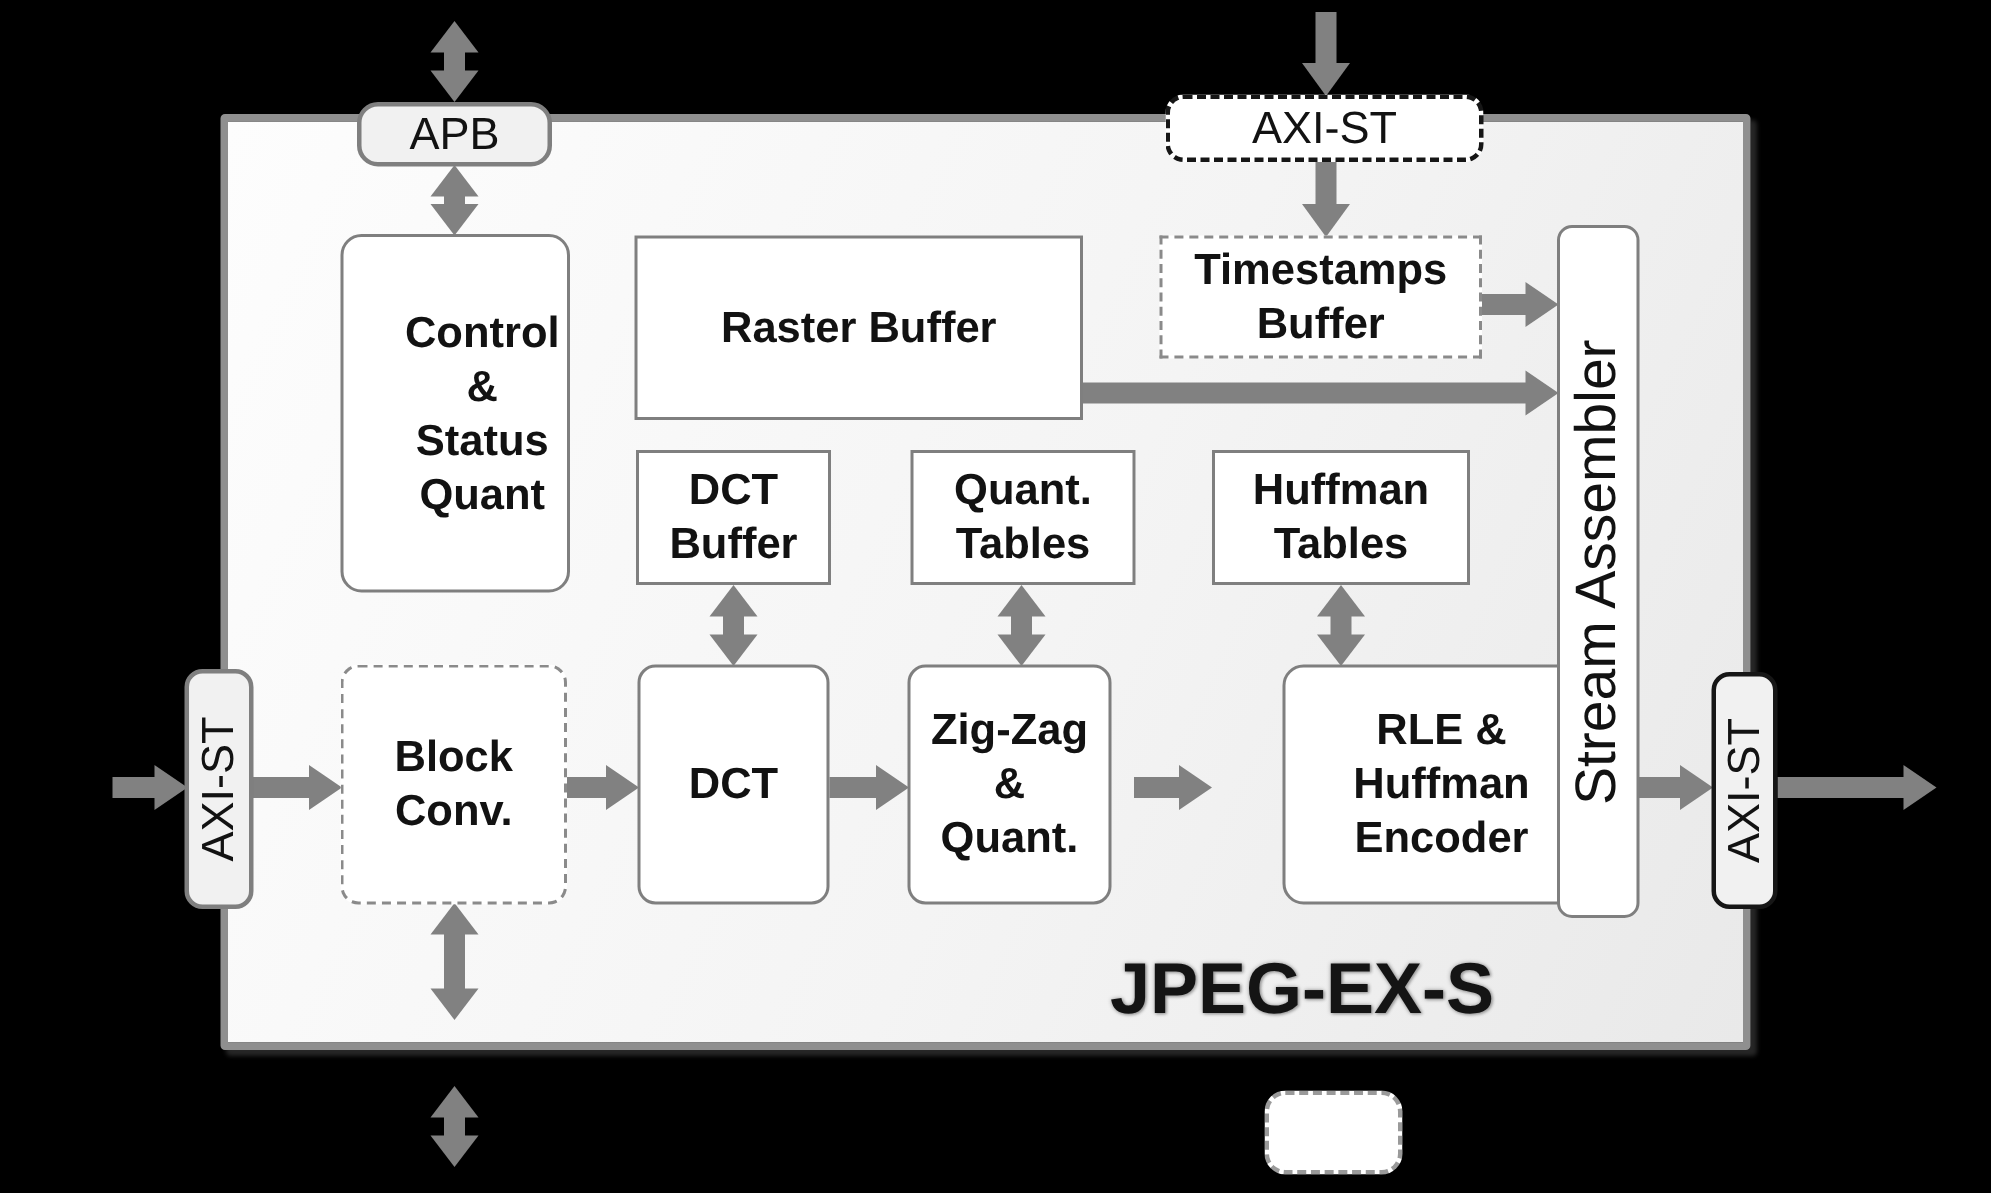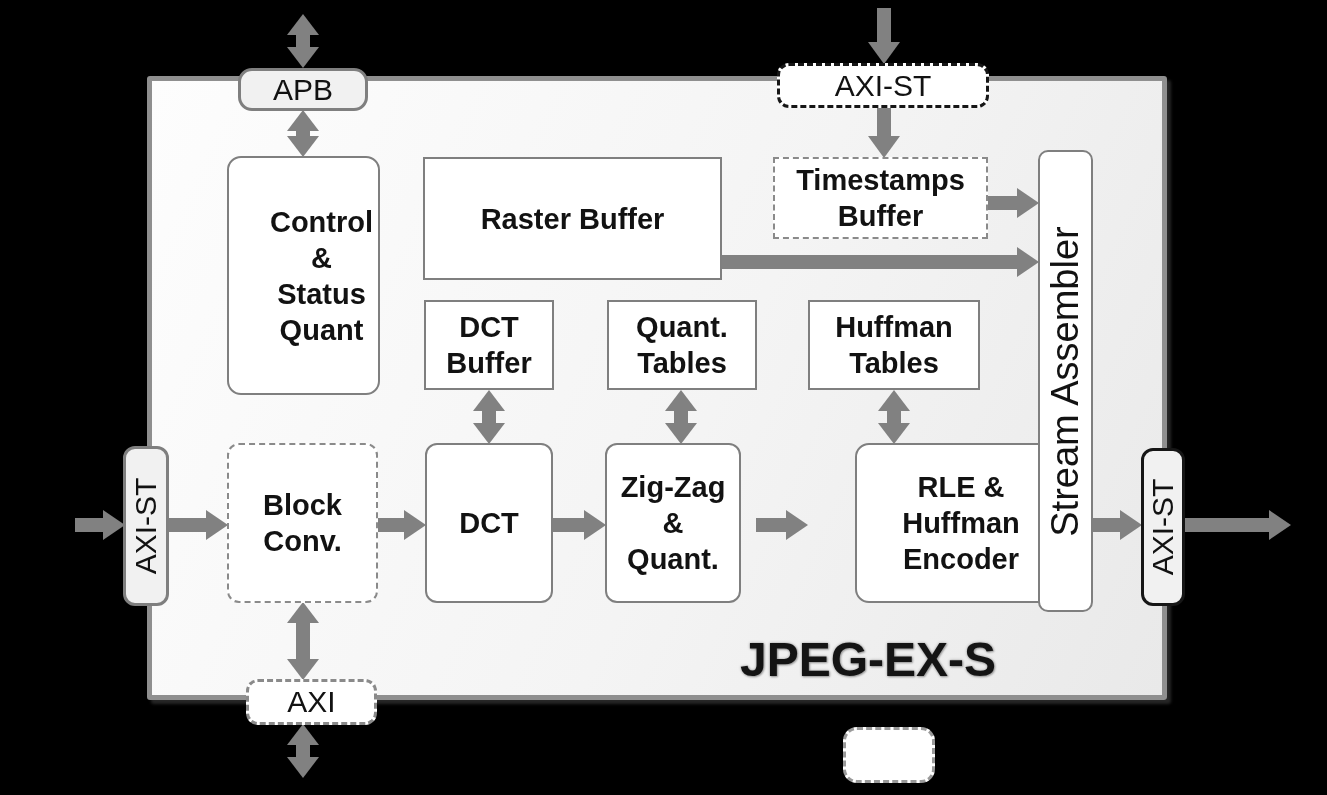--- a/index.html
+++ b/index.html
@@ -157,23 +157,20 @@
   </div>
   <div class="port" style="left:777px;top:63px;width:212px;height:45px;background:#fff;border:3px dashed #161616;">
     <span>AXI-ST</span>
   </div>
   <div class="port" style="left:123px;top:446px;width:46px;height:160px;">
     <span class="vtext">AXI-ST</span>
   </div>
   <div class="port" style="left:1141px;top:448px;width:44px;height:158px;border:3px solid #161616;">
     <span class="vtext">AXI-ST</span>
   </div>
-  <div class="port" style="left:246px;top:679px;width:131px;height:46px;background:#fff;border:3px dashed var(--dashgray);">
-    <span>AXI</span>
-  </div>
 
   <div class="blk round" style="left:227px;top:156px;width:153px;height:239px;border-radius:14px;padding-left:36px;">
     <div class="ln">Control</div>
     <div class="ln">&amp;</div>
     <div class="ln">Status</div>
     <div class="ln">Quant</div>
   </div>
 
   <div class="blk" style="left:423px;top:157px;width:299px;height:123px;">
     <div class="ln">Raster Buffer</div>

